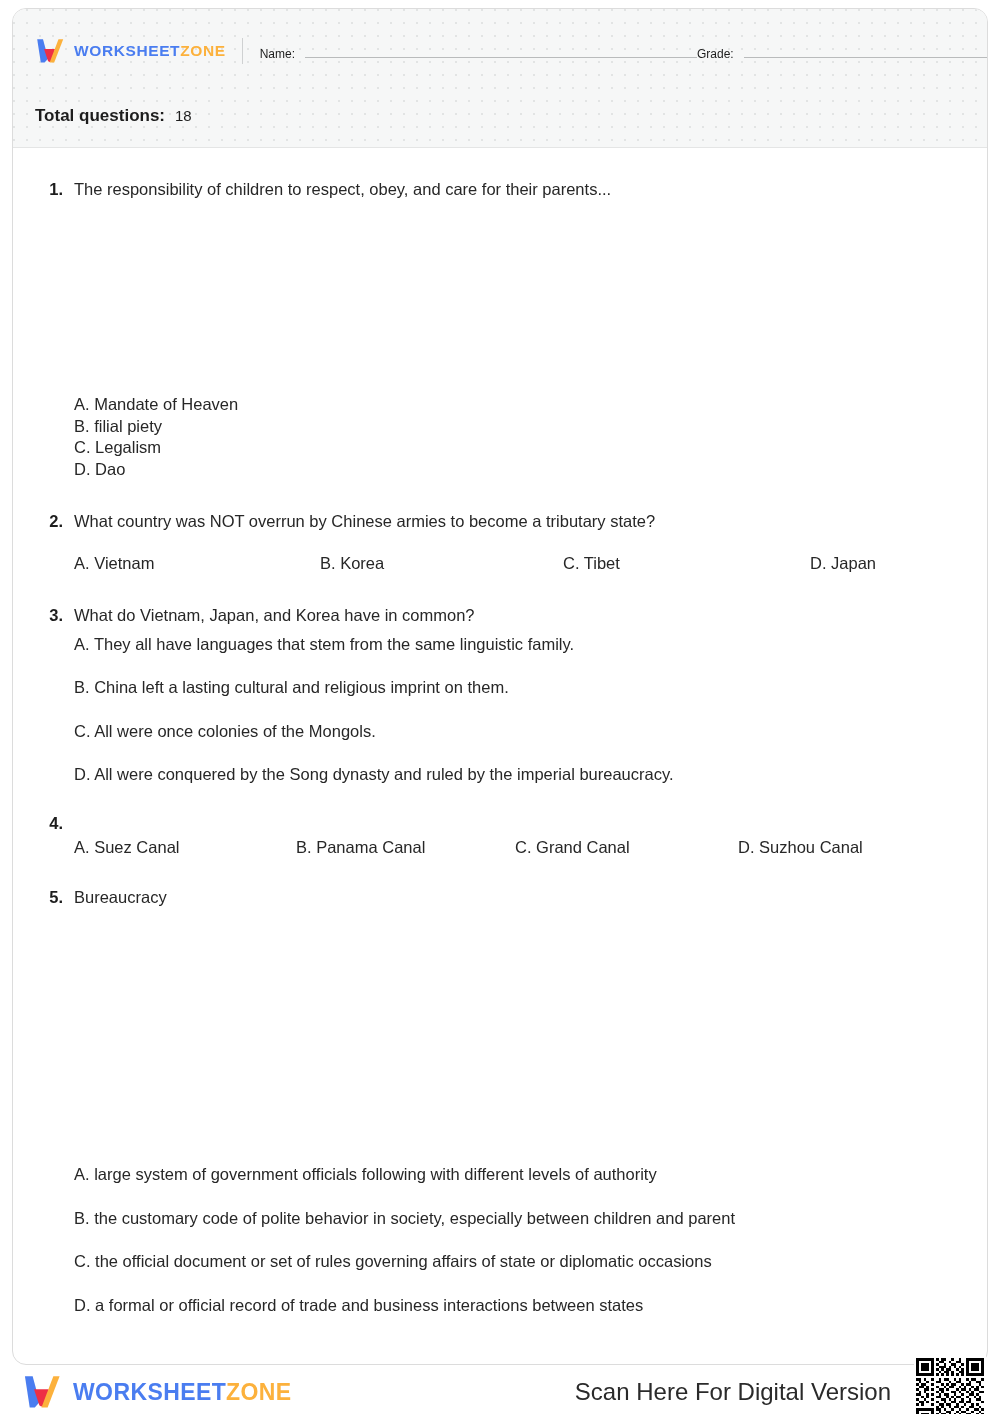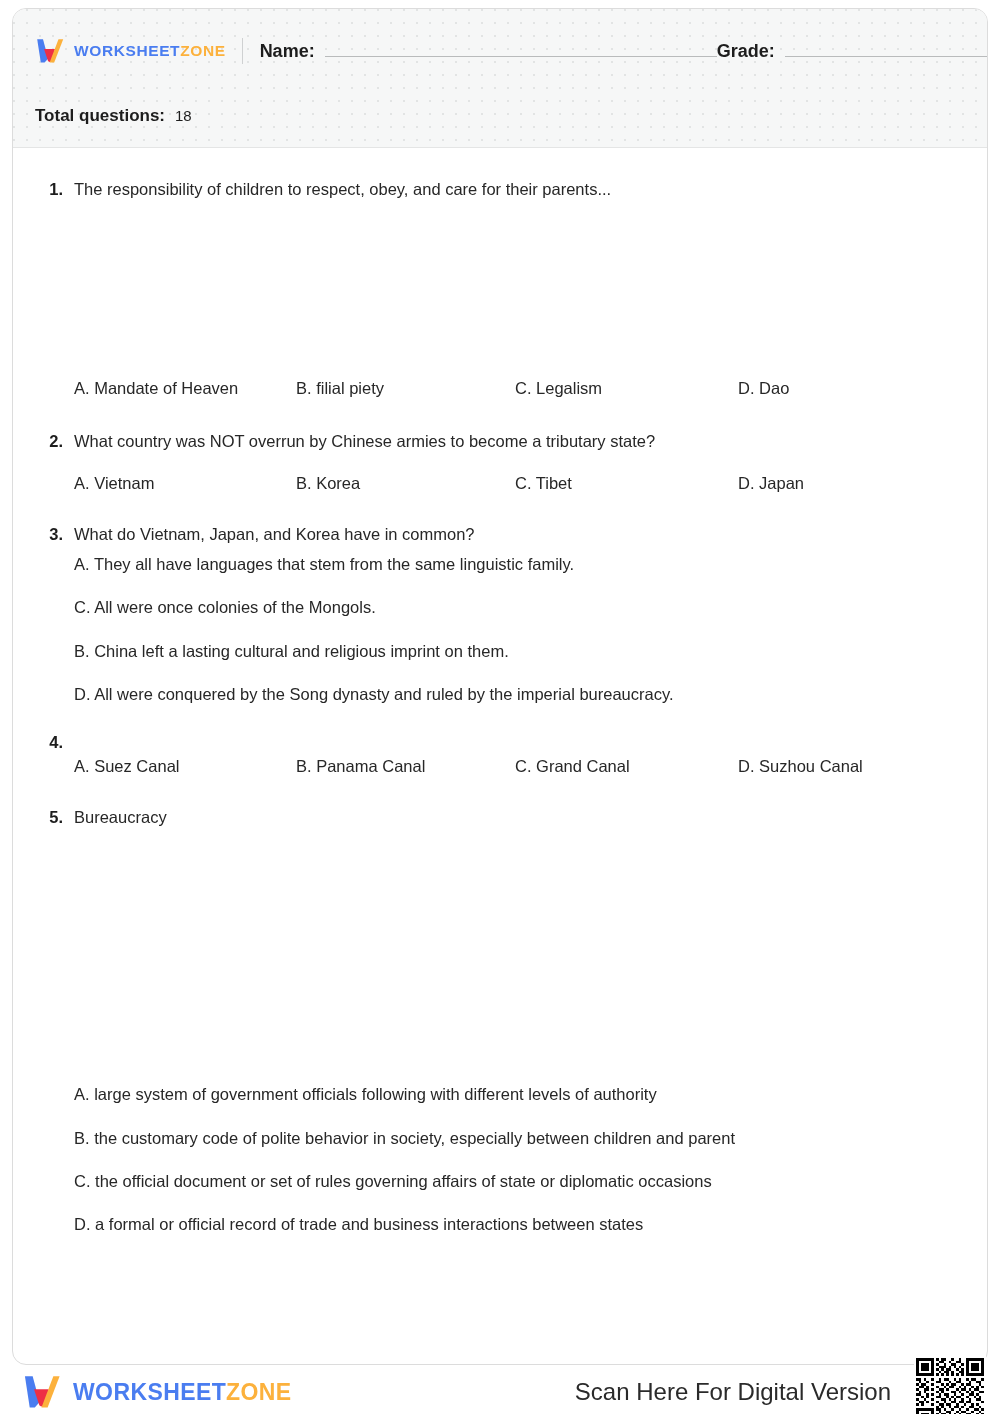--- a/index.html
+++ b/index.html
@@ -80,22 +80,22 @@
     margin: 0 17px 0 16px;
     flex: 0 0 auto;
   }
 
   .field {
     display: flex;
     align-items: baseline;
     flex: 0 0 auto;
   }
   .field-label {
-    font-size: 18px;
-    font-weight: 700;
+    font-size: 12px;
+    font-weight: 400;
     color: #1d1d1d;
     white-space: nowrap;
   }
   .field-line {
     display: block;
     border-bottom: 1px solid #b9bbbc;
     height: 17px;
     margin-left: 10px;
   }
   .field-name  .field-line { width: 392px; }
@@ -177,23 +177,23 @@
   .opts-stack .opt {
     font-size: 16.5px;
     color: #272727;
     line-height: 1.3;
     margin-bottom: 22px;
   }
   .opts-stack .opt:last-child { margin-bottom: 0; }
 
   
   #q1 { padding-top: 30px; }
-  #q1 .opts-row { margin-top: 0; }
+  #q1 .opts-row { margin-top: 16px; flex-direction: column; }
   #q2 { margin-top: 30px; }
-  #q2 .opts-row { margin-top: 21px; }
+  #q2 .opts-row { margin-top: 21px; gap: 24px; }
   #q3 { margin-top: 29px; }
   #q3 .opts-stack { margin-top: 8px; }
   #q4 { margin-top: 28px; }
   #q4 .opts-row { margin-top: 4px; align-items: flex-end; }
   #q5 { margin-top: 28px; }
   #q5 .opts-stack { margin-top: 0; }
 
   
   .sheet-footer {
     position: absolute;
@@ -302,22 +302,22 @@
         </div>
       </div>
 
       <div class="question" id="q3">
         <div class="q-head">
           <span class="q-num">3.</span>
           <span class="q-text">What do Vietnam, Japan, and Korea have in common?</span>
         </div>
         <div class="opts-stack">
           <div class="opt">A. They all have languages that stem from the same linguistic family.</div>
+          <div class="opt">B. China left a lasting cultural and religious imprint on them.</div>
           <div class="opt">C. All were once colonies of the Mongols.</div>
-          <div class="opt">B. China left a lasting cultural and religious imprint on them.</div>
           <div class="opt">D. All were conquered by the Song dynasty and ruled by the imperial bureaucracy.</div>
         </div>
       </div>
 
       <div class="question" id="q4">
         <div class="q-head">
           <span class="q-num">4.</span>
         </div>
         <div class="opts-row">
           <span class="opt">A. Suez Canal</span>

